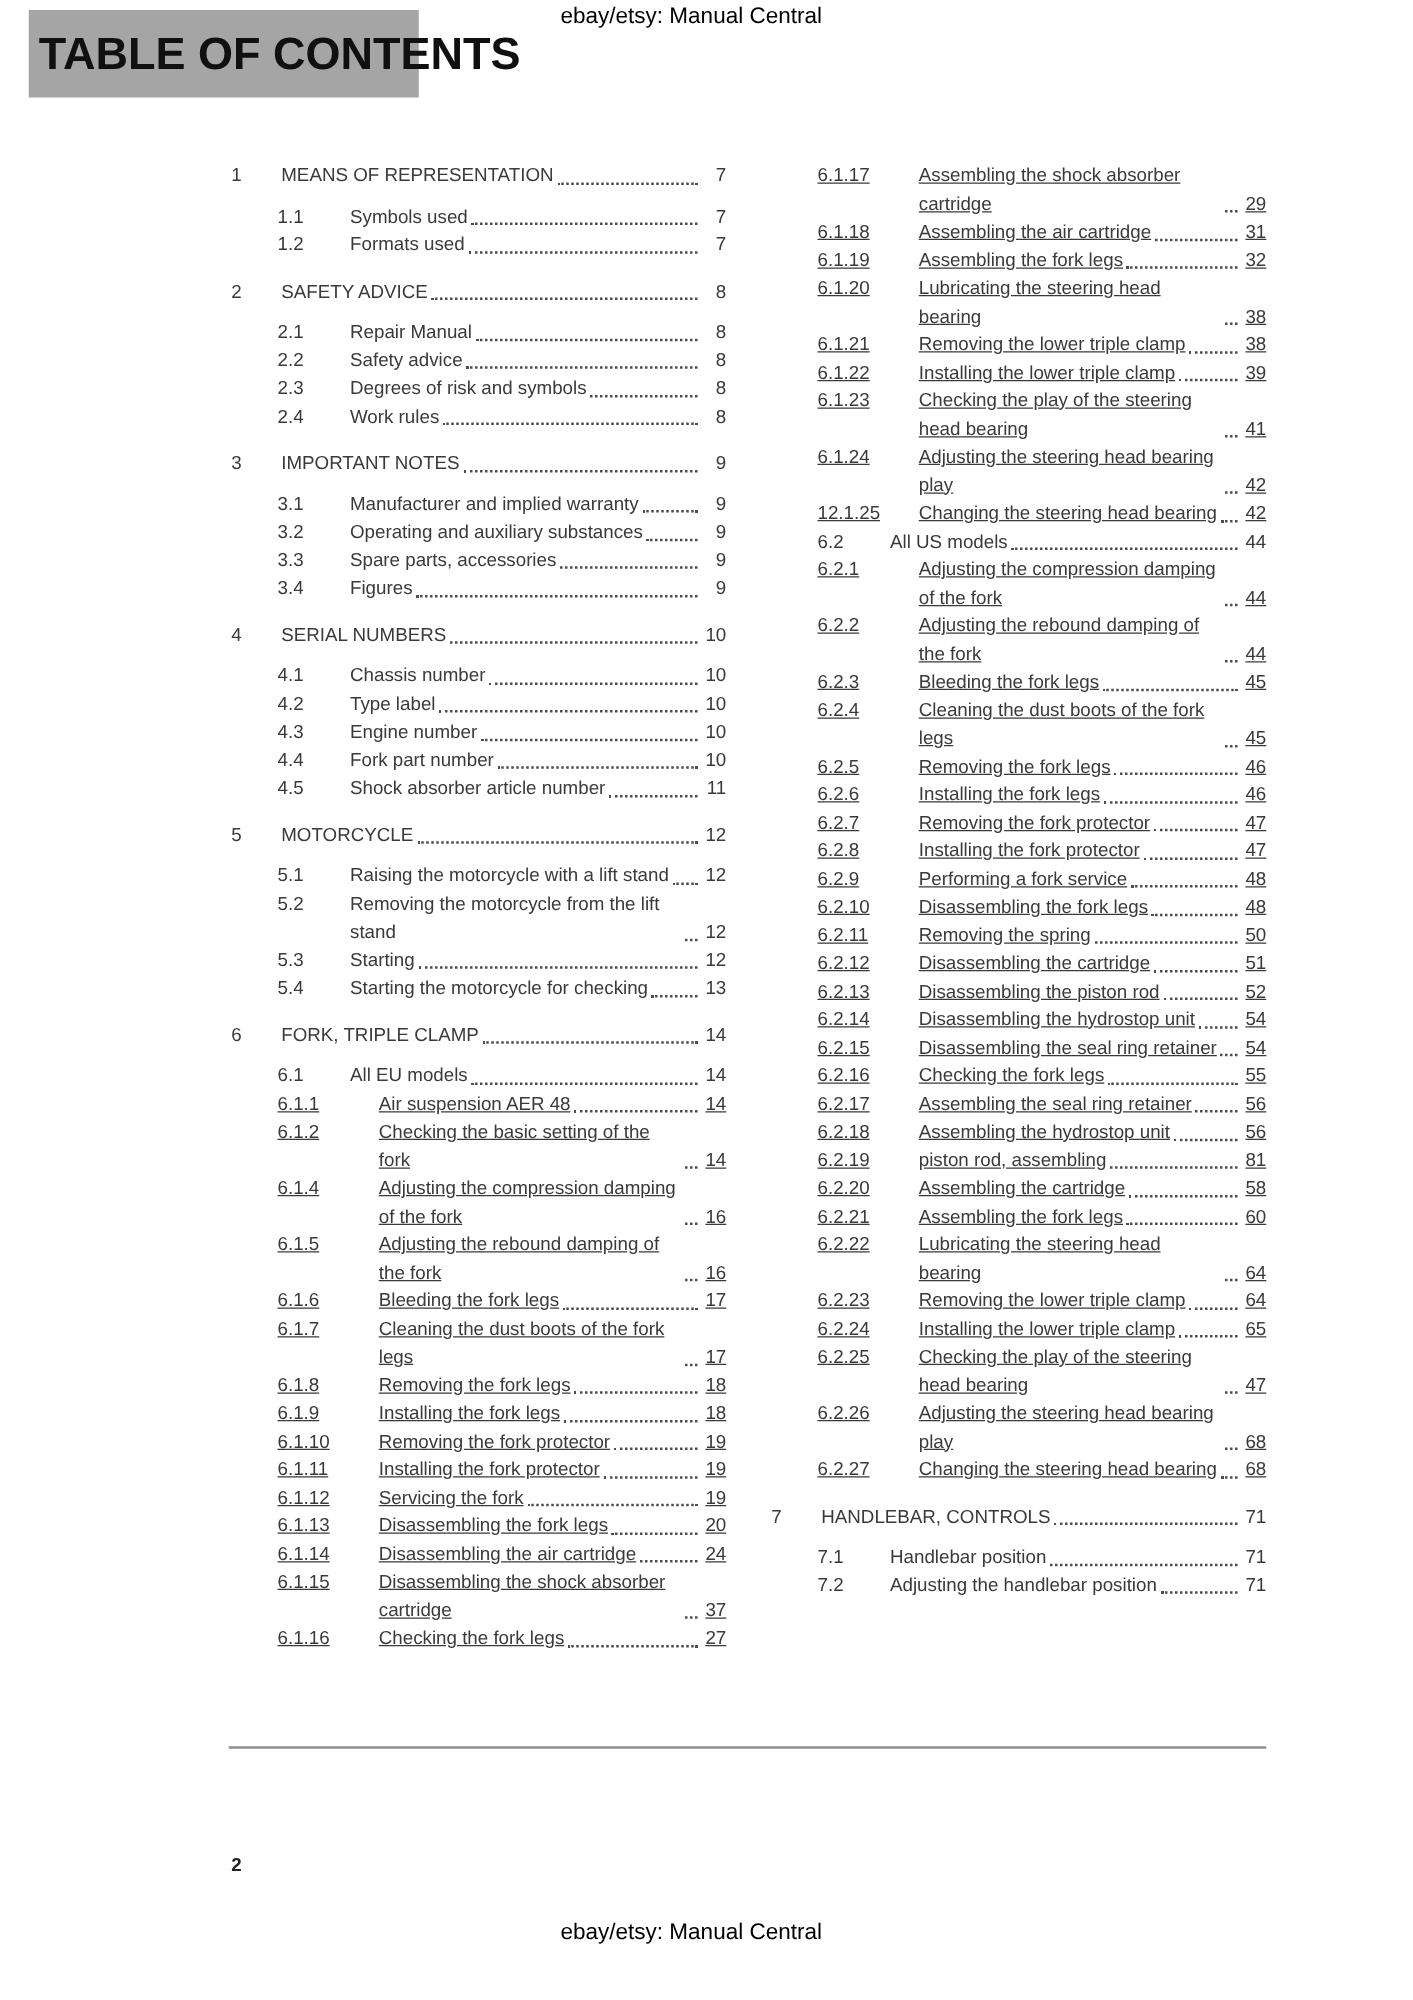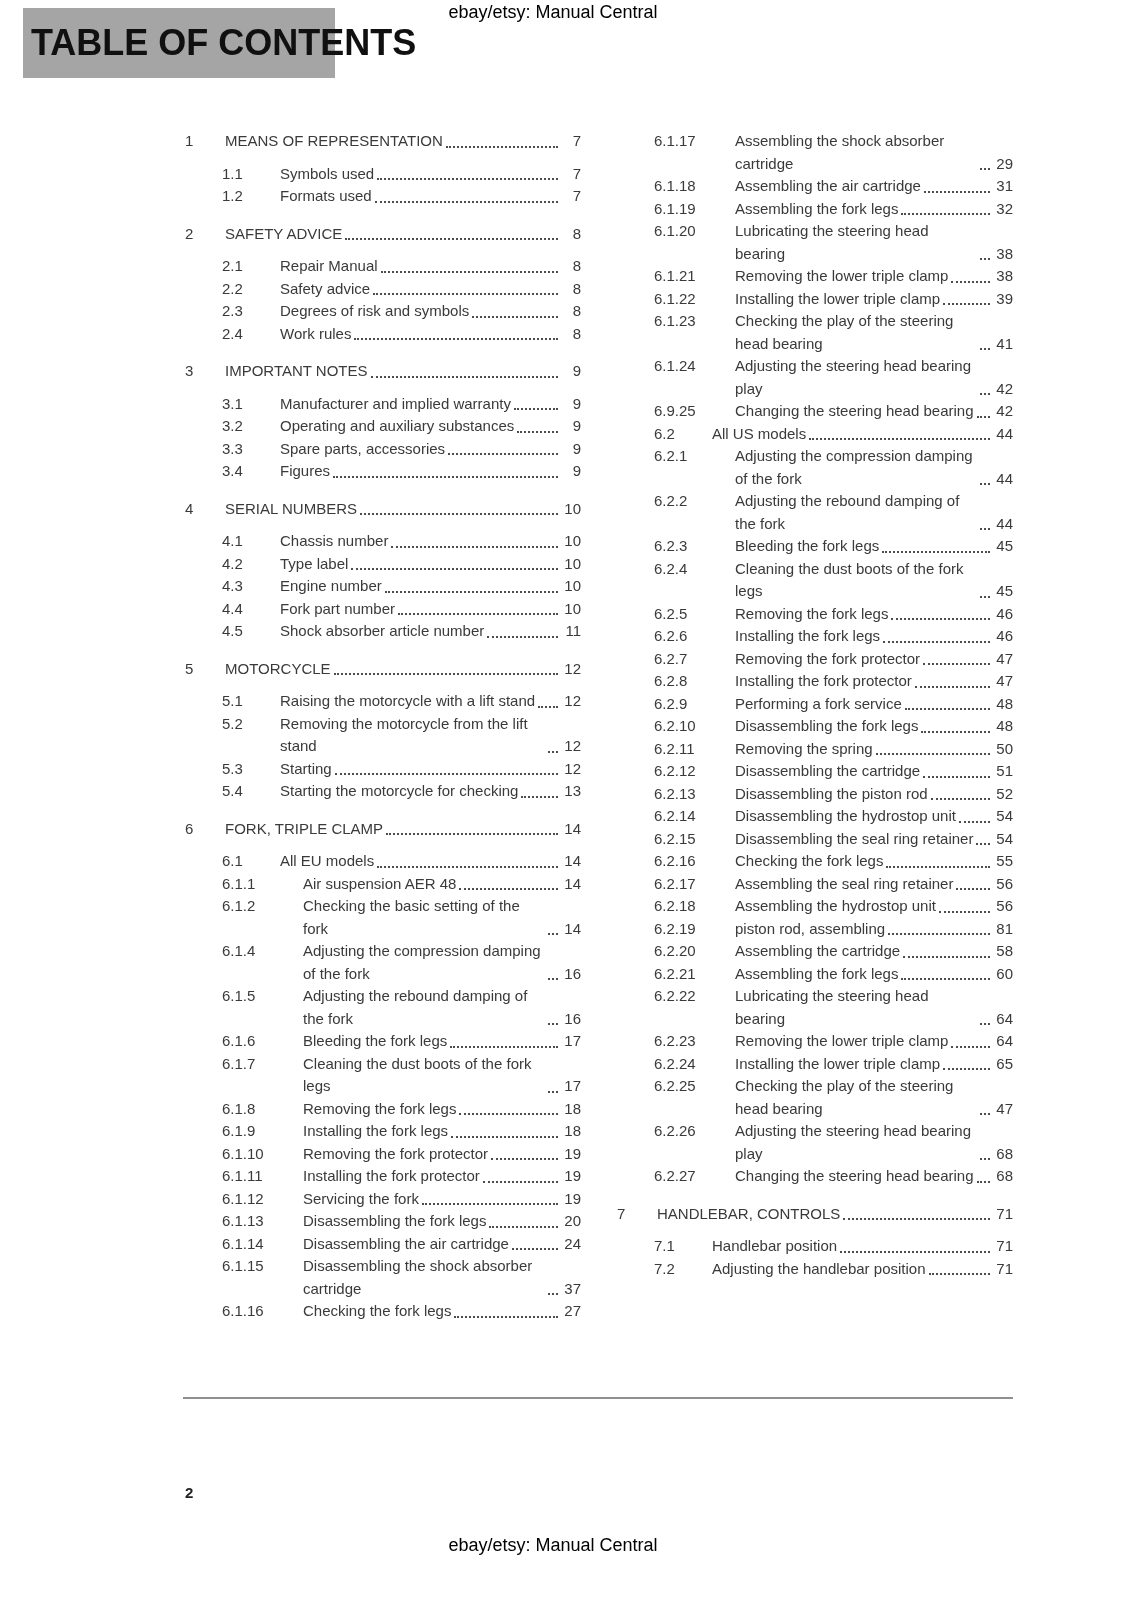--- a/index.html
+++ b/index.html
@@ -46,21 +46,21 @@
   }
   .toc-col.left  { left: 185px; }
   .toc-col.right { left: 617px; }
   .entry { display: flex; align-items: flex-start; }
   .entry.chapter { margin-top: 15px; margin-bottom: 10px; }
   .toc-col .entry.chapter:first-child { margin-top: 0; }
   .entry.chapter .t { text-transform: none; }
   .num { flex-shrink: 0; }
   .chapter    .num { width: 40px; }
   .section    { padding-left: 37px; }
-  .subsection { padding-left: 37px; }
+  .subsection { padding-left: 37px; text-decoration: underline; }
   .section    .num { width: 58px; }
   .subsection .num { width: 81px; }
   .body { flex: 1 1 auto; display: flex; min-width: 0; }
   .t { flex: 0 1 auto; }
   .dots {
     flex: 1 1 auto;
     min-width: 10px;
     align-self: flex-end;
     border-bottom: 2px dotted #4d4d4d;
     margin: 0 3px 5px 3px;
@@ -493,21 +493,21 @@
       </div>
       <div class="entry subsection">
         <span class="num">6.1.24</span>
         <span class="body">
           <span class="t">Adjusting the steering head bearing play</span>
           <span class="dots"></span>
           <span class="page-num-cell">42</span>
         </span>
       </div>
       <div class="entry subsection">
-        <span class="num">6.9.25</span>
+        <span class="num">12.1.25</span>
         <span class="body">
           <span class="t">Changing the steering head bearing</span>
           <span class="dots"></span>
           <span class="page-num-cell">42</span>
         </span>
       </div>
       <div class="entry section">
         <span class="num">6.2</span>
         <span class="body">
           <span class="t">All US models</span>

